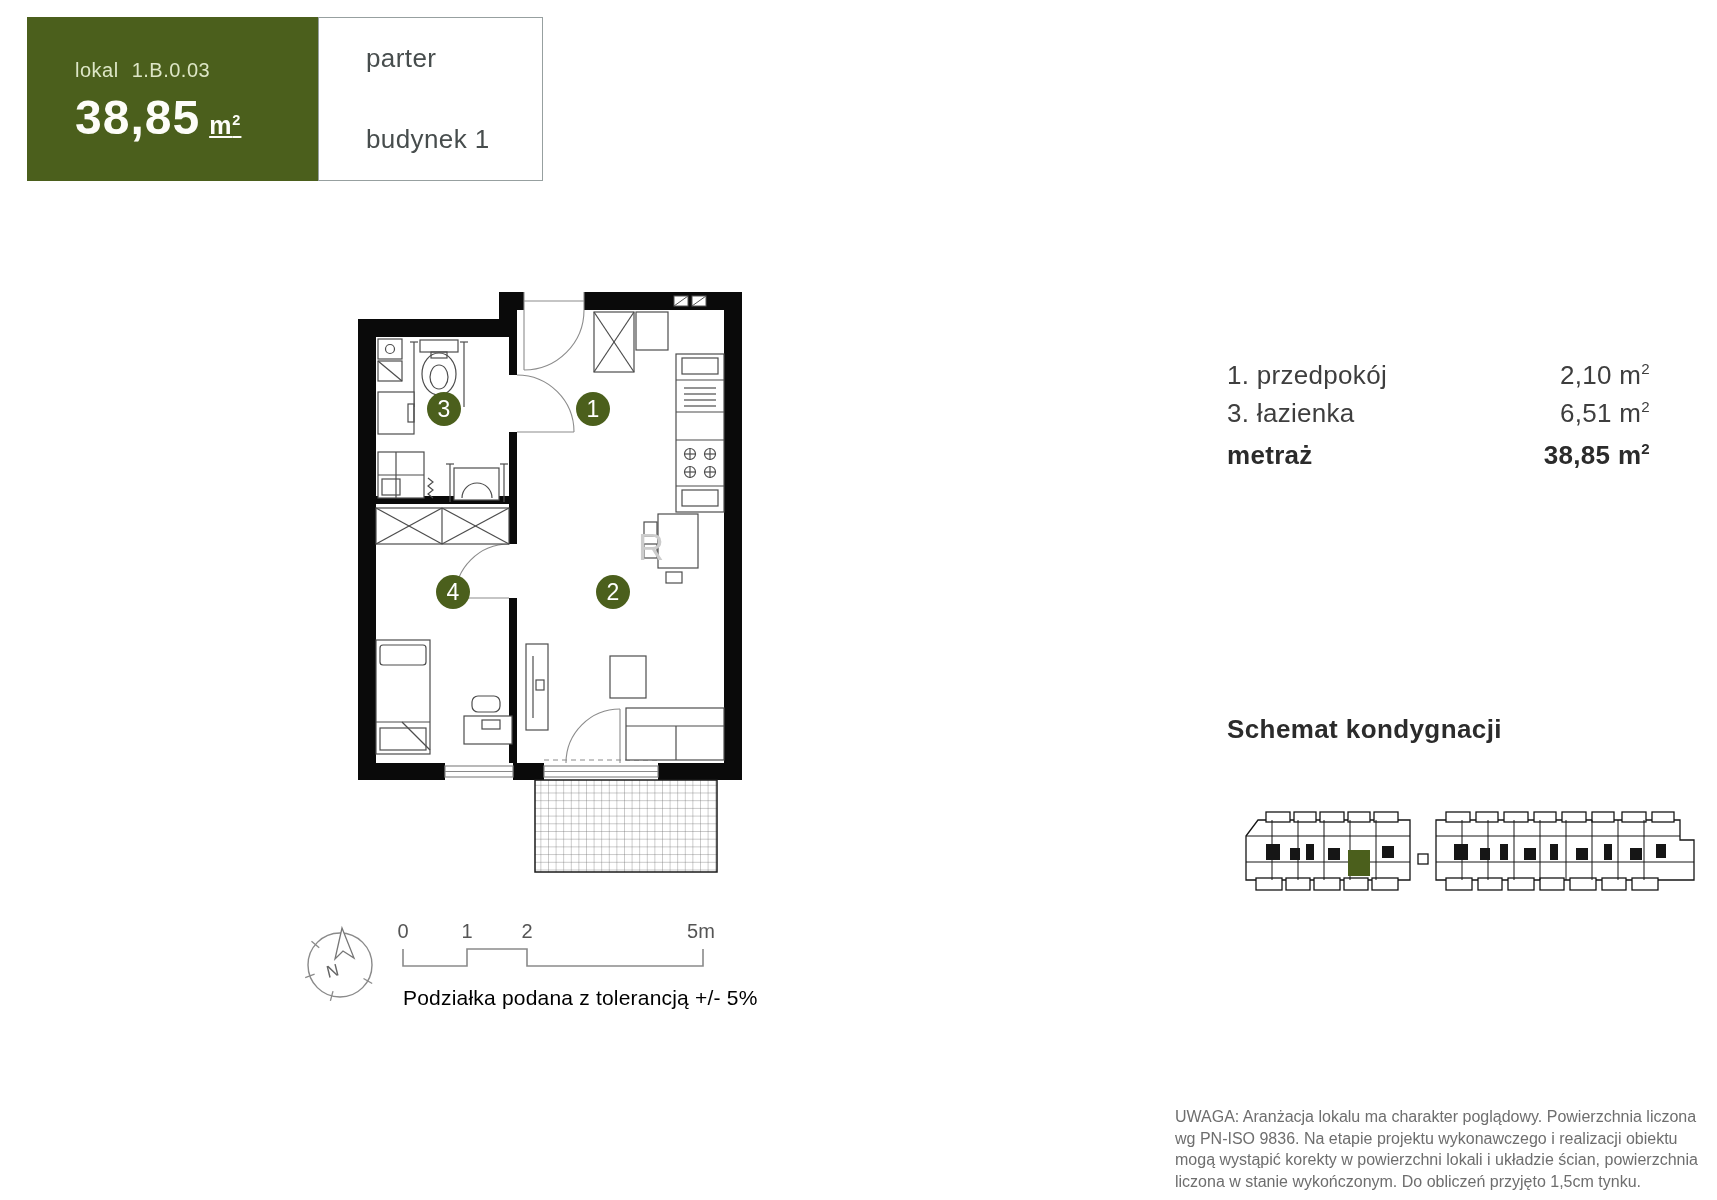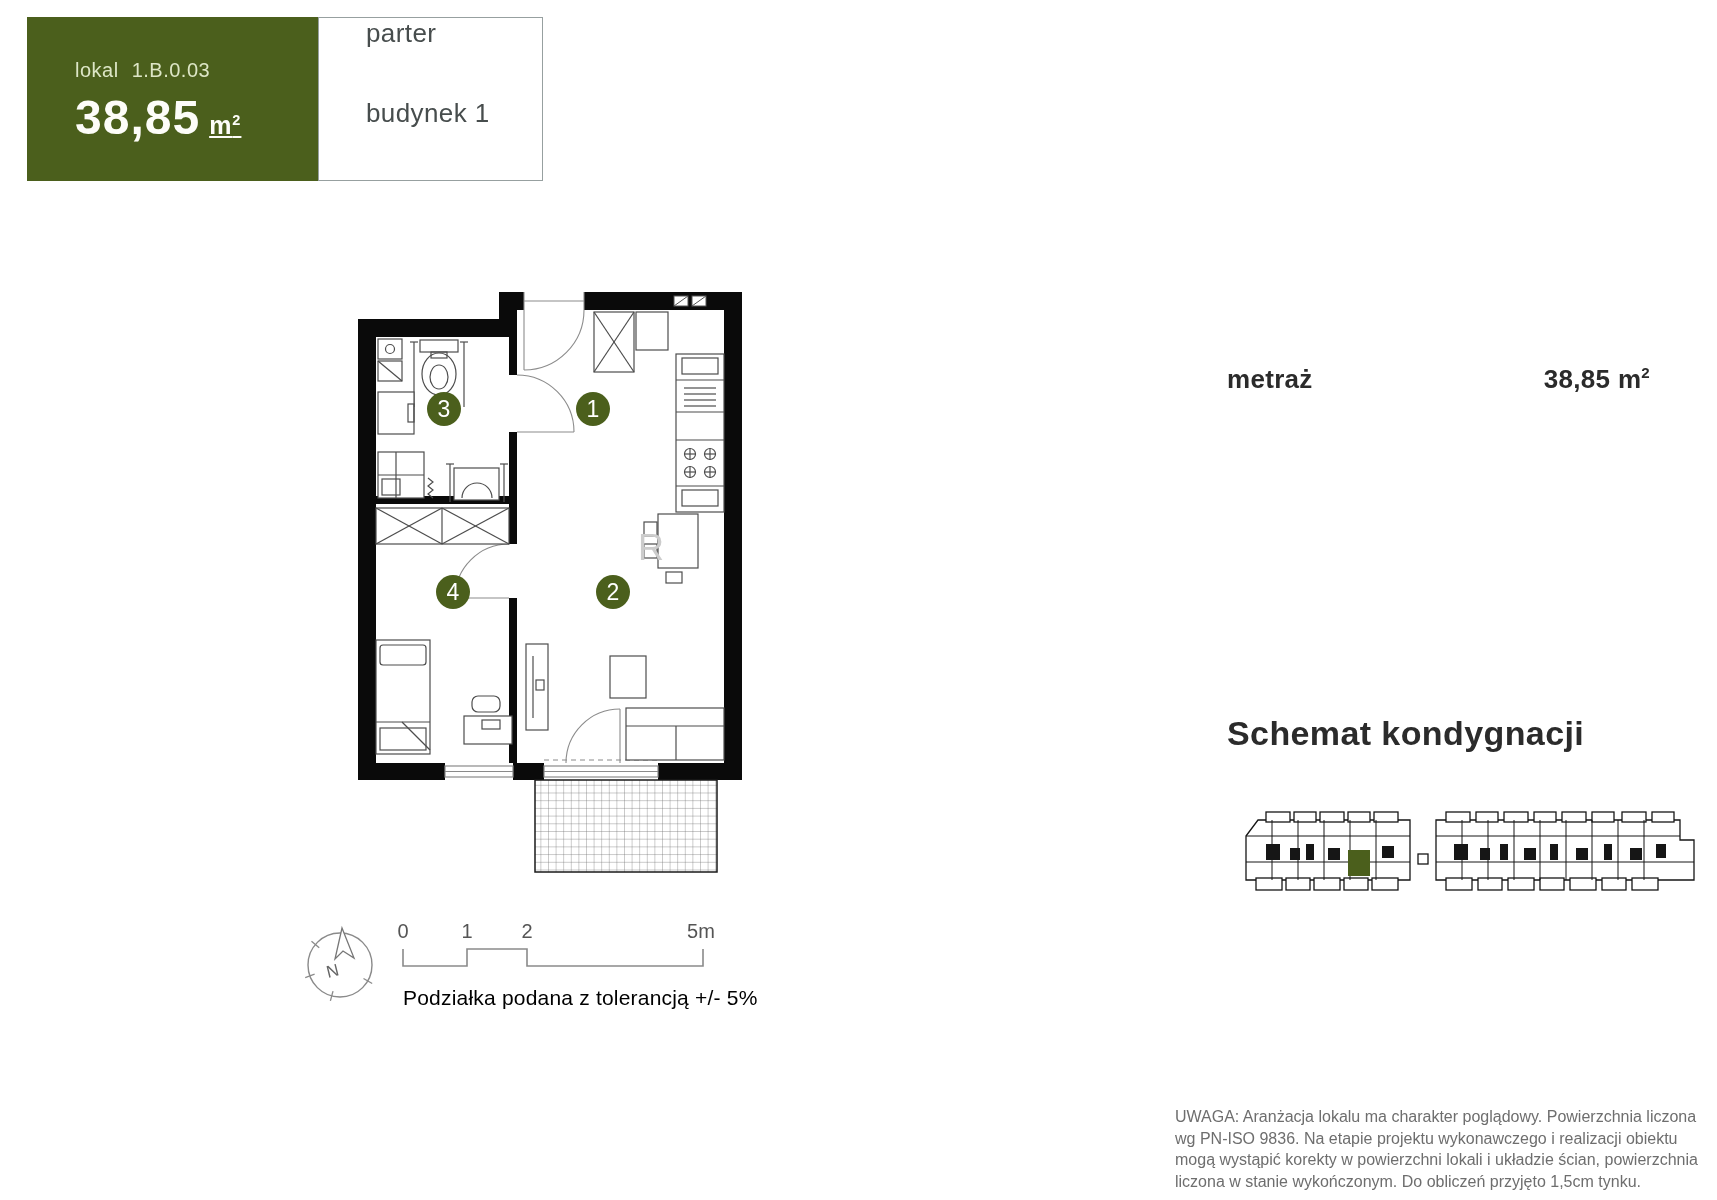--- a/index.html
+++ b/index.html
@@ -15,31 +15,31 @@
 
   
   .hdr-card{ left:27px; top:17px; width:291px; height:164px; padding:42px 0 0 48px; color:#fff; }
   .hdr-unit{ font-size:20px; color:#dde6c6; letter-spacing:.5px; }
   .hdr-unit .num{ margin-left:13px; }
   .hdr-area{ margin-top:8px; font-size:48px; font-weight:700; letter-spacing:1px; color:#fdfdf8; }
   .hdr-area .unit{ font-size:25px; font-weight:700; margin-left:9px;text-decoration:underline; }
   sup{ font-size:.58em; line-height:0; }
 
   .cell{ left:318px; width:225px; height:82px; border:1px solid #97a0a0; background:#fff;
-         display:flex; padding-left:47px; font-size:26px; color:#474d4d; letter-spacing:.4px; }
+         display:flex; align-items:center; padding-left:47px; font-size:26px; color:#474d4d; letter-spacing:.4px; }
   .cell.floor{ top:17px; }
   .cell.bldg{ top:98px; border-top:none; height:83px; }
 
   
   .room-list{ left:1227px; top:356px; width:423px; }
   .room-row{ height:38px; display:flex; justify-content:space-between; align-items:center;
              font-size:26px; color:#3e3e3e; letter-spacing:.3px; }
   .room-row .area{ white-space:nowrap; }
   .total-row{ margin-top:4px; font-weight:700; color:#2b2b2b; }
-  .schema-title{ left:1227px; top:714px; font-size:34px; font-weight:700; color:#2b2b2b; letter-spacing:.4px; }
+  .schema-title{ left:1227px; top:714px; font-size:26px; font-weight:700; color:#2b2b2b; letter-spacing:.4px; }
 
   .tolerance{ left:403px; top:986px; font-size:21px; color:#000000; letter-spacing:.2px; }
 
   .disclaimer{ left:1175px; top:1106px; width:560px; font-size:16px; line-height:21.5px; color:#6e6e6e; }
   .disclaimer div{ white-space:nowrap; }
 
   
   svg text{ font-family:"Liberation Sans", sans-serif; }
   .wall{ fill:#0a0a0a; }
   .furn{ fill:none; stroke:#4d4d4d; stroke-width:1.2; }
@@ -260,20 +260,28 @@
   <path d="M 13,27 V 44 H 77 V 27 H 137 V 44 H 313 V 27" fill="none" stroke="#8a8a8a" stroke-width="1.6"></path>
   <text x="13" y="16" font-size="20" fill="#555" text-anchor="middle">0</text>
   <text x="77" y="16" font-size="20" fill="#555" text-anchor="middle">1</text>
   <text x="137" y="16" font-size="20" fill="#555" text-anchor="middle">2</text>
   <text x="311" y="16" font-size="20" fill="#555" text-anchor="middle">5m</text>
 </svg>
 
 <div class="abs tolerance">Podziałka podana z tolerancją +/- 5%</div>
 
 <div class="abs room-list">
+  <div class="room-row">
+    <span>1. przedpokój</span>
+    <span class="area"><span>2,10</span> <span>m</span><sup>2</sup></span>
+  </div>
+  <div class="room-row">
+    <span>3. łazienka</span>
+    <span class="area"><span>6,51</span> <span>m</span><sup>2</sup></span>
+  </div>
   <div class="room-row total-row">
     <span>metraż</span>
     <span class="area"><span>38,85</span> <span>m</span><sup>2</sup></span>
   </div>
 </div>
 
 <div class="abs schema-title">Schemat kondygnacji</div>
 
 <svg class="abs" style="left:1232px;top:806px;" width="484" height="96" viewBox="0 0 484 96">
   <g>

